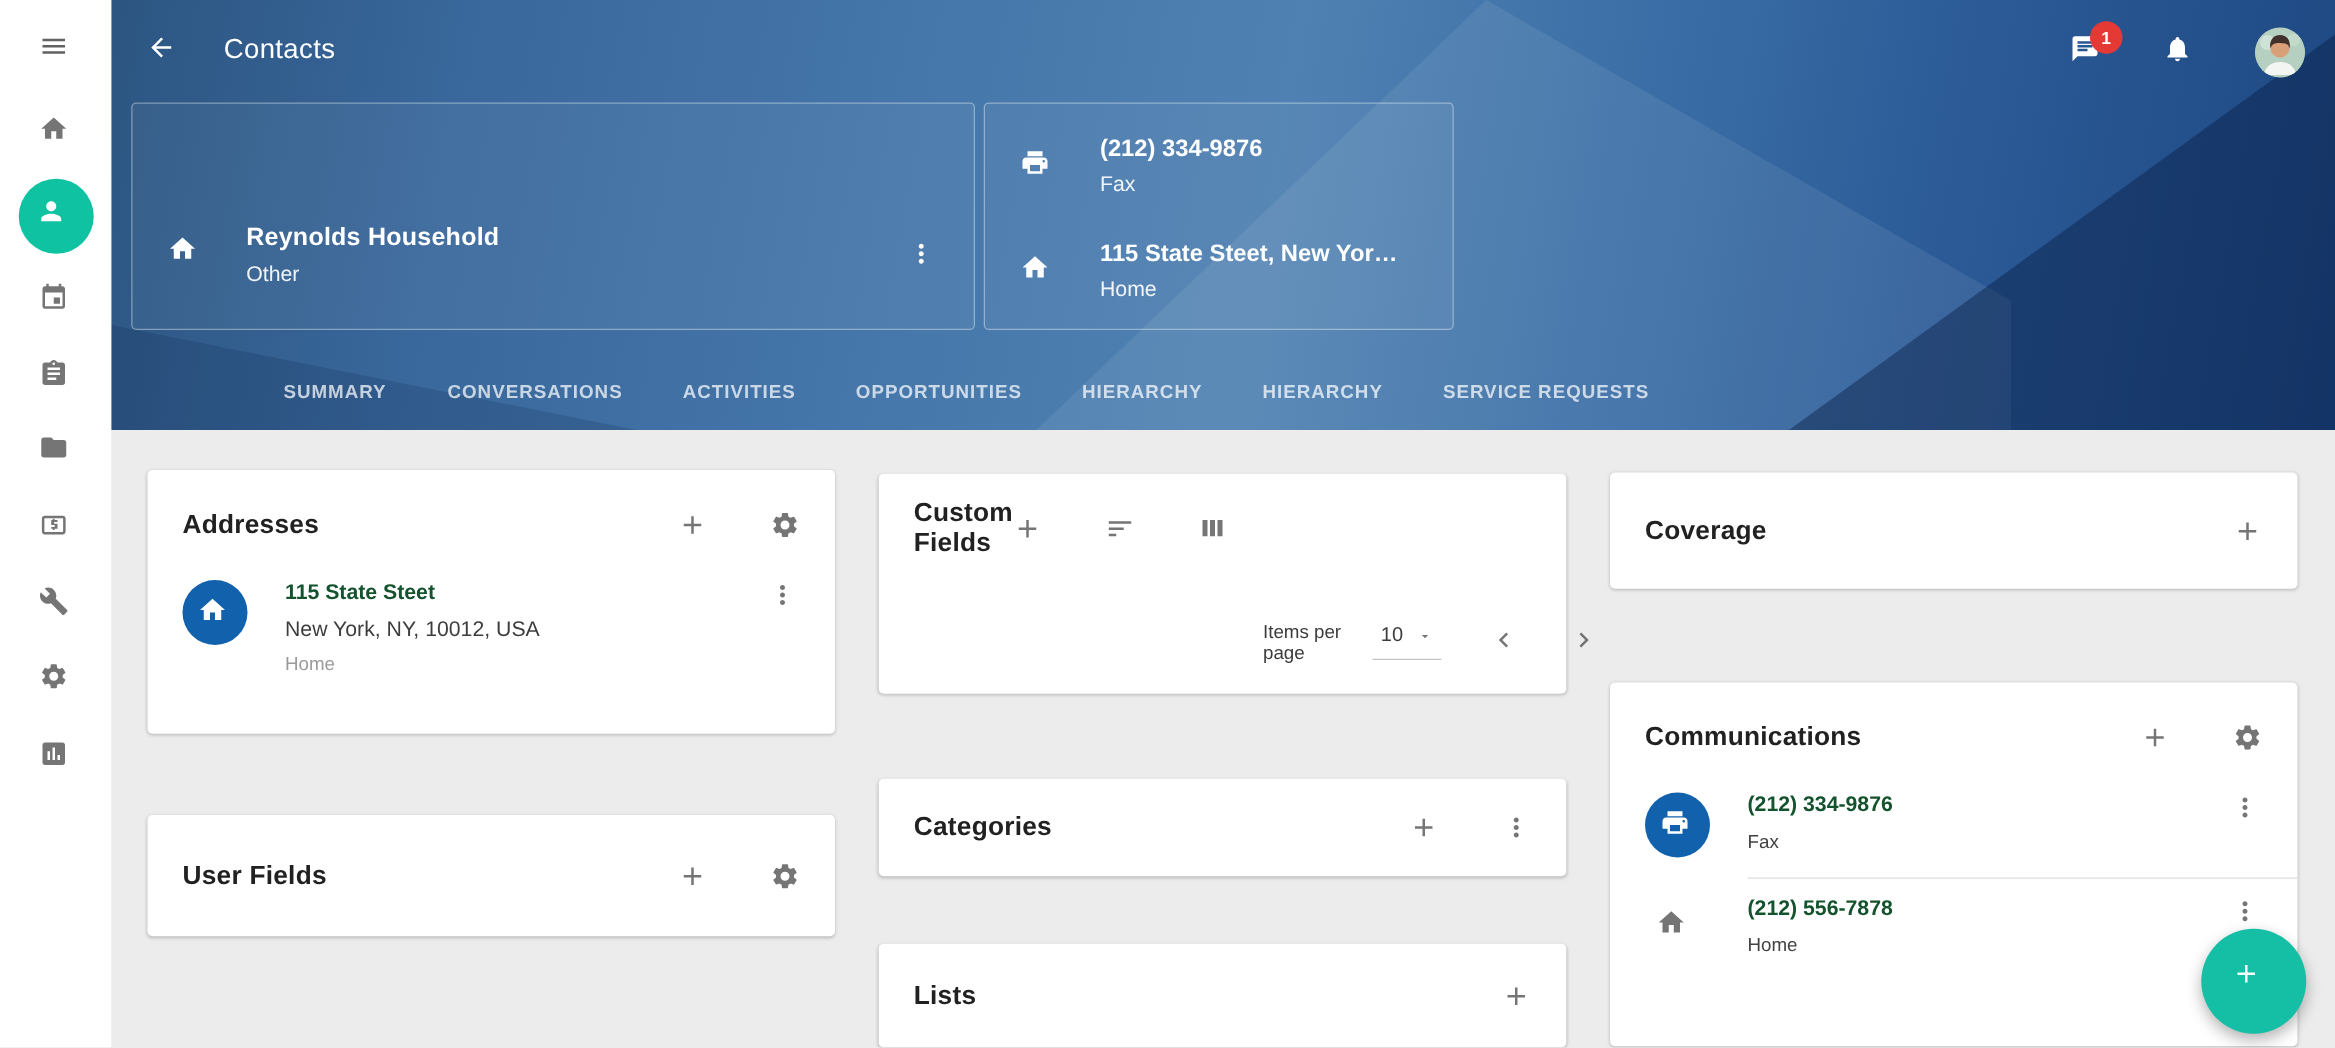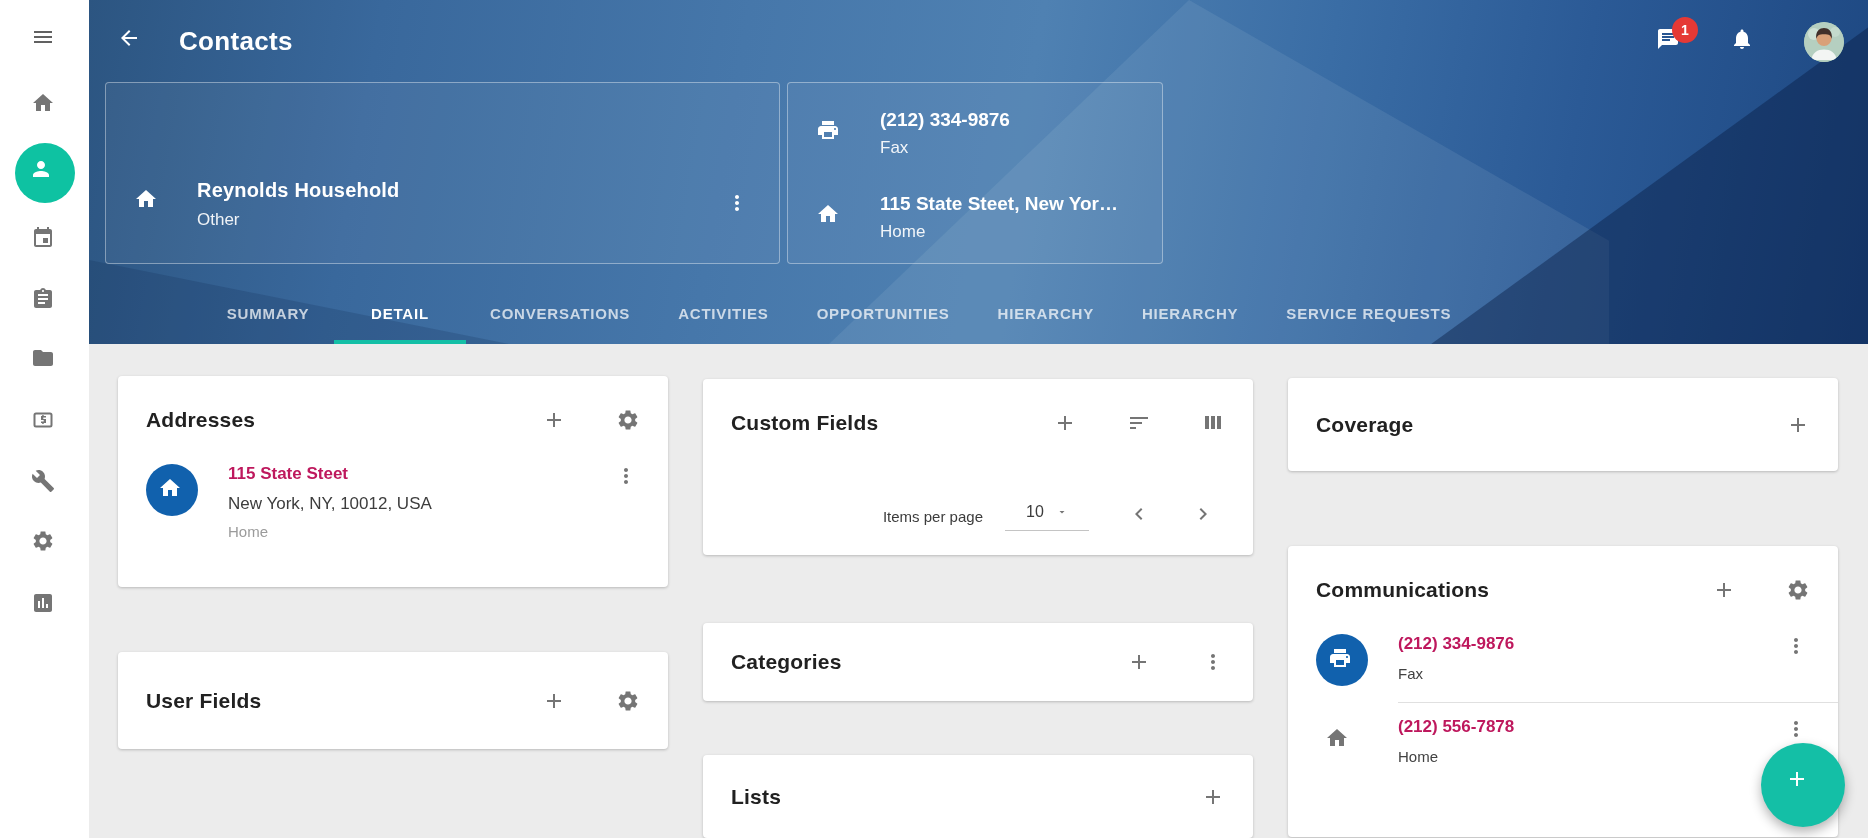--- a/index.html
+++ b/index.html
@@ -23,21 +23,21 @@
           background:rgba(210,225,240,0.10); clip-path:polygon(22% 100%, 58% 0, 100% 70%, 100% 100%); }
   .hero .dark-corner { position:absolute; right:0; top:0; width:560px; height:344px;
           background:rgba(8,27,64,0.42); clip-path:polygon(100% 8%, 100% 100%, 22% 100%); }
   .hero .dark-left { position:absolute; left:0; bottom:0; width:420px; height:140px;
           background:rgba(12,35,70,0.18); clip-path:polygon(0 40%, 100% 100%, 0 100%); }
 
   
   .appbar { position:absolute; left:0; top:0; width:100%; height:78px; display:flex; align-items:flex-start; z-index:5; }
   .back-btn { background:none; border:none; cursor:pointer; color:#fff; margin:26px 0 0 28px; }
   .back-btn svg { width:28px; height:28px; fill:#fff; }
-  .appbar-title { color:#fff; font-size:26px; font-weight:700; letter-spacing:0.3px; margin:26px 0 0 34px; }
+  .appbar-title { color:#fff; font-size:22px; font-weight:400; letter-spacing:0.3px; margin:26px 0 0 34px; }
   .appbar-right { margin-left:auto; display:flex; align-items:center; gap:46px; padding-right:24px; margin-top:22px; }
   .icon-btn { position:relative; background:none; border:none; cursor:pointer; color:#fff; }
   .icon-btn svg { width:28px; height:28px; fill:#fff; }
   .badge { position:absolute; top:-10px; right:-14px; min-width:26px; height:26px; border-radius:50%;
            background:#E53935; color:#fff; font-size:14px; font-weight:700; display:flex; align-items:center; justify-content:center; }
   .avatar-btn { width:40px; height:40px; border-radius:50%; overflow:hidden; border:none; padding:0; cursor:pointer; background:#aac9b6; }
   .avatar-btn svg { width:40px; height:40px; display:block; }
 
   
   .hero-card { position:absolute; top:82px; height:182px; border:1px solid rgba(255,255,255,0.38);
@@ -77,30 +77,30 @@
   .center-header { height:100%; }
 
   
   .item-row { display:flex; align-items:flex-start; padding:0 28px 0 28px; }
   .item-circle { width:52px; height:52px; border-radius:50%; background:#1161AD; flex:none;
                  display:flex; align-items:center; justify-content:center; }
   .item-circle svg { width:28px; height:28px; fill:#fff; }
   .item-plain-icon { width:52px; height:52px; flex:none; display:flex; align-items:center; justify-content:center; color:#757575; }
   .item-plain-icon svg { width:34px; height:34px; fill:currentColor; }
   .item-text { margin-left:30px; }
-  .item-line1 { font-size:17px; font-weight:700; color:#be185d; }
+  .item-line1 { font-size:17px; font-weight:700; color:#14532d; }
   .item-line2 { font-size:17px; color:#3d3d3d; margin-top:10px; }
   .item-type-muted { font-size:15px; color:#9b9b9b; margin-top:9px; }
   .item-label-dark { font-size:15px; color:#424242; margin-top:11px; }
   .item-kebab { margin-left:auto; margin-right:2px; color:#757575; }
 
   
   .card-addresses { height:211px; margin-top:32px; }
   .card-userfields { height:97px; margin-top:27px; }
-  .card-customfields { height:183px; margin-top:35px; display:flex; flex-direction:column; }
+  .card-customfields { height:183px; margin-top:35px; display:flex; flex-direction:row; }
   .card-categories { height:81px; margin-top:30px; }
   .card-lists { height:86px; margin-top:16px; }
   .card-coverage { height:93px; margin-top:34px; }
   .card-comms { height:291px; margin-top:37px; }
 
   .paginator { margin-top:auto; margin-bottom:24px; display:flex; align-items:center; justify-content:flex-end;
                padding-right:36px; color:#3c3c3c; font-size:15px; }
   .pager-select { display:flex; align-items:center; justify-content:center; gap:12px; width:84px; margin-left:22px;
                   border:none; border-bottom:1px solid #c4c4c4; background:none; cursor:pointer;
                   padding-bottom:9px; font-size:16px; color:#3c3c3c; font-family:inherit; }
@@ -269,21 +269,20 @@
           </svg>
         <div class="info-text">
           <div class="info-value">115 State Steet, New Yor…</div>
           <div class="info-label">Home</div>
         </div>
       </div>
     </section>
 
     <nav class="tabs">
       <button class="tab">SUMMARY</button>
-      <button class="tab active">DETAIL</button>
       <button class="tab">CONVERSATIONS</button>
       <button class="tab">ACTIVITIES</button>
       <button class="tab">OPPORTUNITIES</button>
       <button class="tab">HIERARCHY</button>
       <button class="tab">HIERARCHY</button>
       <button class="tab">SERVICE REQUESTS</button>
     </nav>
   </header>
 
   <main class="content">

